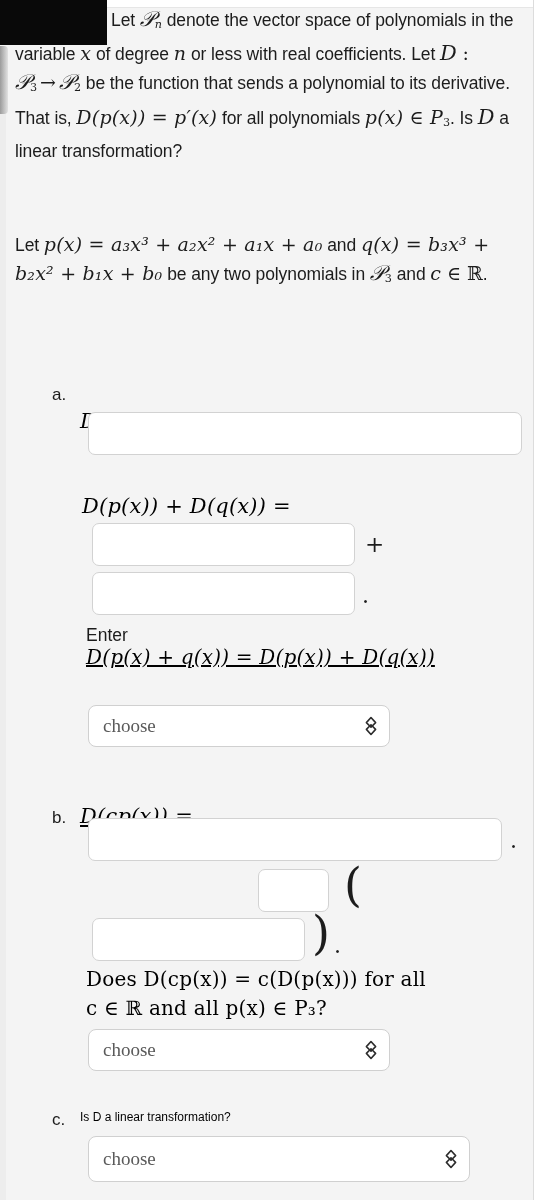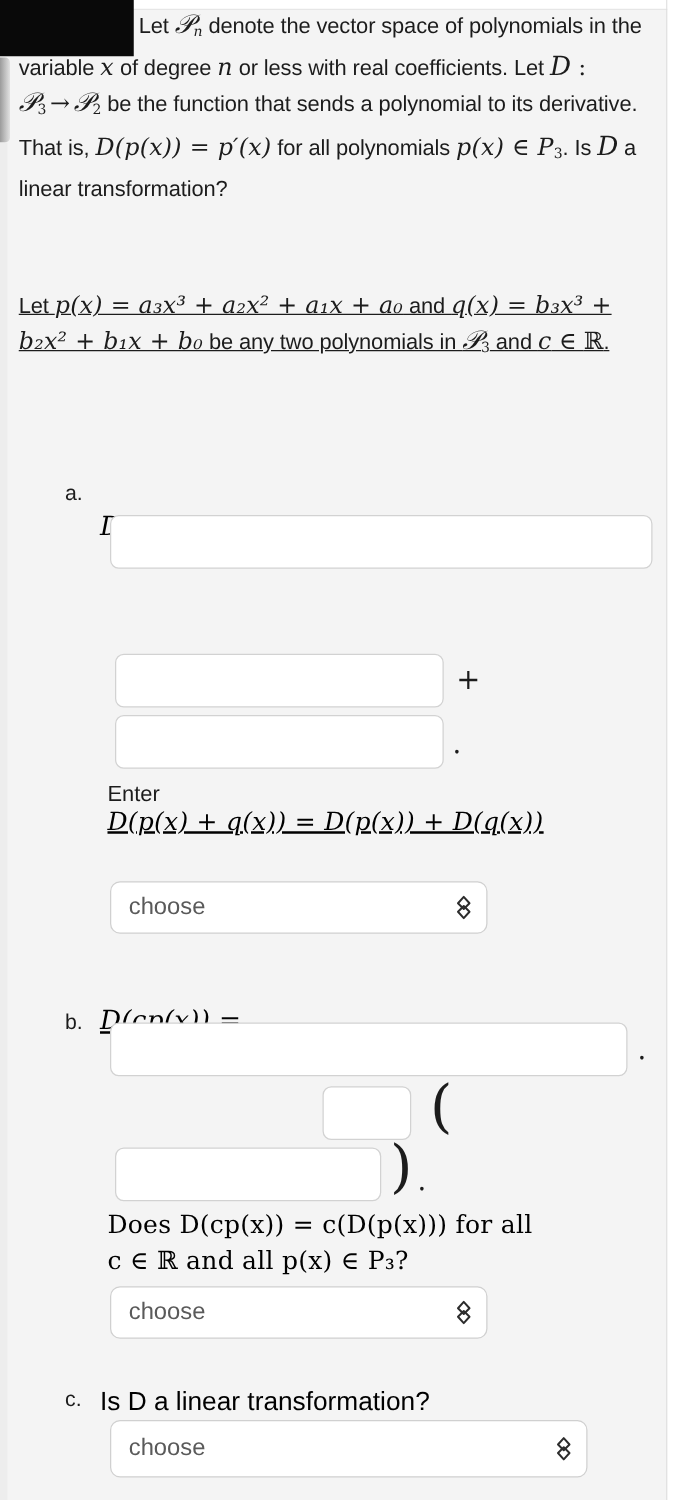--- a/index.html
+++ b/index.html
@@ -93,21 +93,20 @@
     top: 5px;
     width: 510px;
     text-indent: 96px;
   }
 
   .p-let {
     position: absolute;
     left: 15px;
     top: 230px;
     width: 510px;
-    text-decoration: underline;
   }
 
   
   .m {
     font-family: "DejaVu Serif", "Liberation Serif", serif;
     font-style: italic;
     font-size: 19px;
     letter-spacing: 0.2px;
   }
   .mu {
@@ -191,21 +190,21 @@
     box-sizing: border-box;
     height: 42px;
     display: flex;
     align-items: center;
     justify-content: space-between;
     padding: 0 12px 0 14px;
   }
   .select-label {
     font-size: 19px;
     color: #5a5a5a;
-    font-family: Liberation Sans, sans-serif;
+    font-family: Liberation Serif, serif;
   }
   .chev {
     display: block;
     width: 12px;
     height: 20px;
   }
 </style>
 </head>
 <body>
 
@@ -226,20 +225,21 @@
   </div>
 
   <div class="item" style="top:383px;">
     <span class="item-label">a.</span>
     <span class="item-head m" style="font-size:21px;margin-top:28px;">D(p(x) + q(x)) =</span>
   </div>
 
   <div class="field" style="left:88px; top:412px; width:434px; height:43px;"></div>
 
 
+  <div class="item-head m" style="position:absolute; left:82px; top:494px; font-size:21px;">D(p(x)) + D(q(x)) =</div>
 
   <div class="field" style="left:92px; top:523px; width:263px; height:43px;"></div>
   <div class="op" style="left:365px; top:531px;">+</div>
 
   <div class="field" style="left:92px; top:572px; width:263px; height:43px;"></div>
   <div class="op-period" style="left:362px; top:583px;">.</div>
 
   <div class="inline-txt" style="left:86px; top:622px;">Enter</div>
   <div class="m" style="position:absolute; left:86px; top:645px; font-size:20px;text-decoration:underline;">D(p(x) + q(x)) = D(p(x)) + D(q(x))</div>
 
@@ -277,21 +277,21 @@
     <span class="chev">
       <svg viewBox="0 0 12 20" width="12" height="20" aria-hidden="true">
         <path d="M6 1.5 L10.6 6.6 L6 11.2 L1.4 6.6 Z" fill="none" stroke="#2d2d2d" stroke-width="1.6" stroke-linejoin="round"></path>
         <path d="M6 18.5 L10.6 13.4 L6 8.8 L1.4 13.4 Z" fill="none" stroke="#2d2d2d" stroke-width="1.6" stroke-linejoin="round"></path>
       </svg>
     </span>
   </div>
 
   <div class="item" style="top:1108px;">
     <span class="item-label">c.</span>
-    <span class="item-head" style="font-size:21px; top:2px;">Is D a linear transformation?</span>
+    <span class="item-head" style="font-size:12px; top:2px;">Is D a linear transformation?</span>
   </div>
 
   <div class="select" style="left:88px; top:1136px; width:382px; height:46px;">
     <span class="select-label">choose</span>
     <span class="chev">
       <svg viewBox="0 0 12 20" width="12" height="20" aria-hidden="true">
         <path d="M6 1.5 L10.6 6.6 L6 11.2 L1.4 6.6 Z" fill="none" stroke="#2d2d2d" stroke-width="1.6" stroke-linejoin="round"></path>
         <path d="M6 18.5 L10.6 13.4 L6 8.8 L1.4 13.4 Z" fill="none" stroke="#2d2d2d" stroke-width="1.6" stroke-linejoin="round"></path>
       </svg>
     </span>

